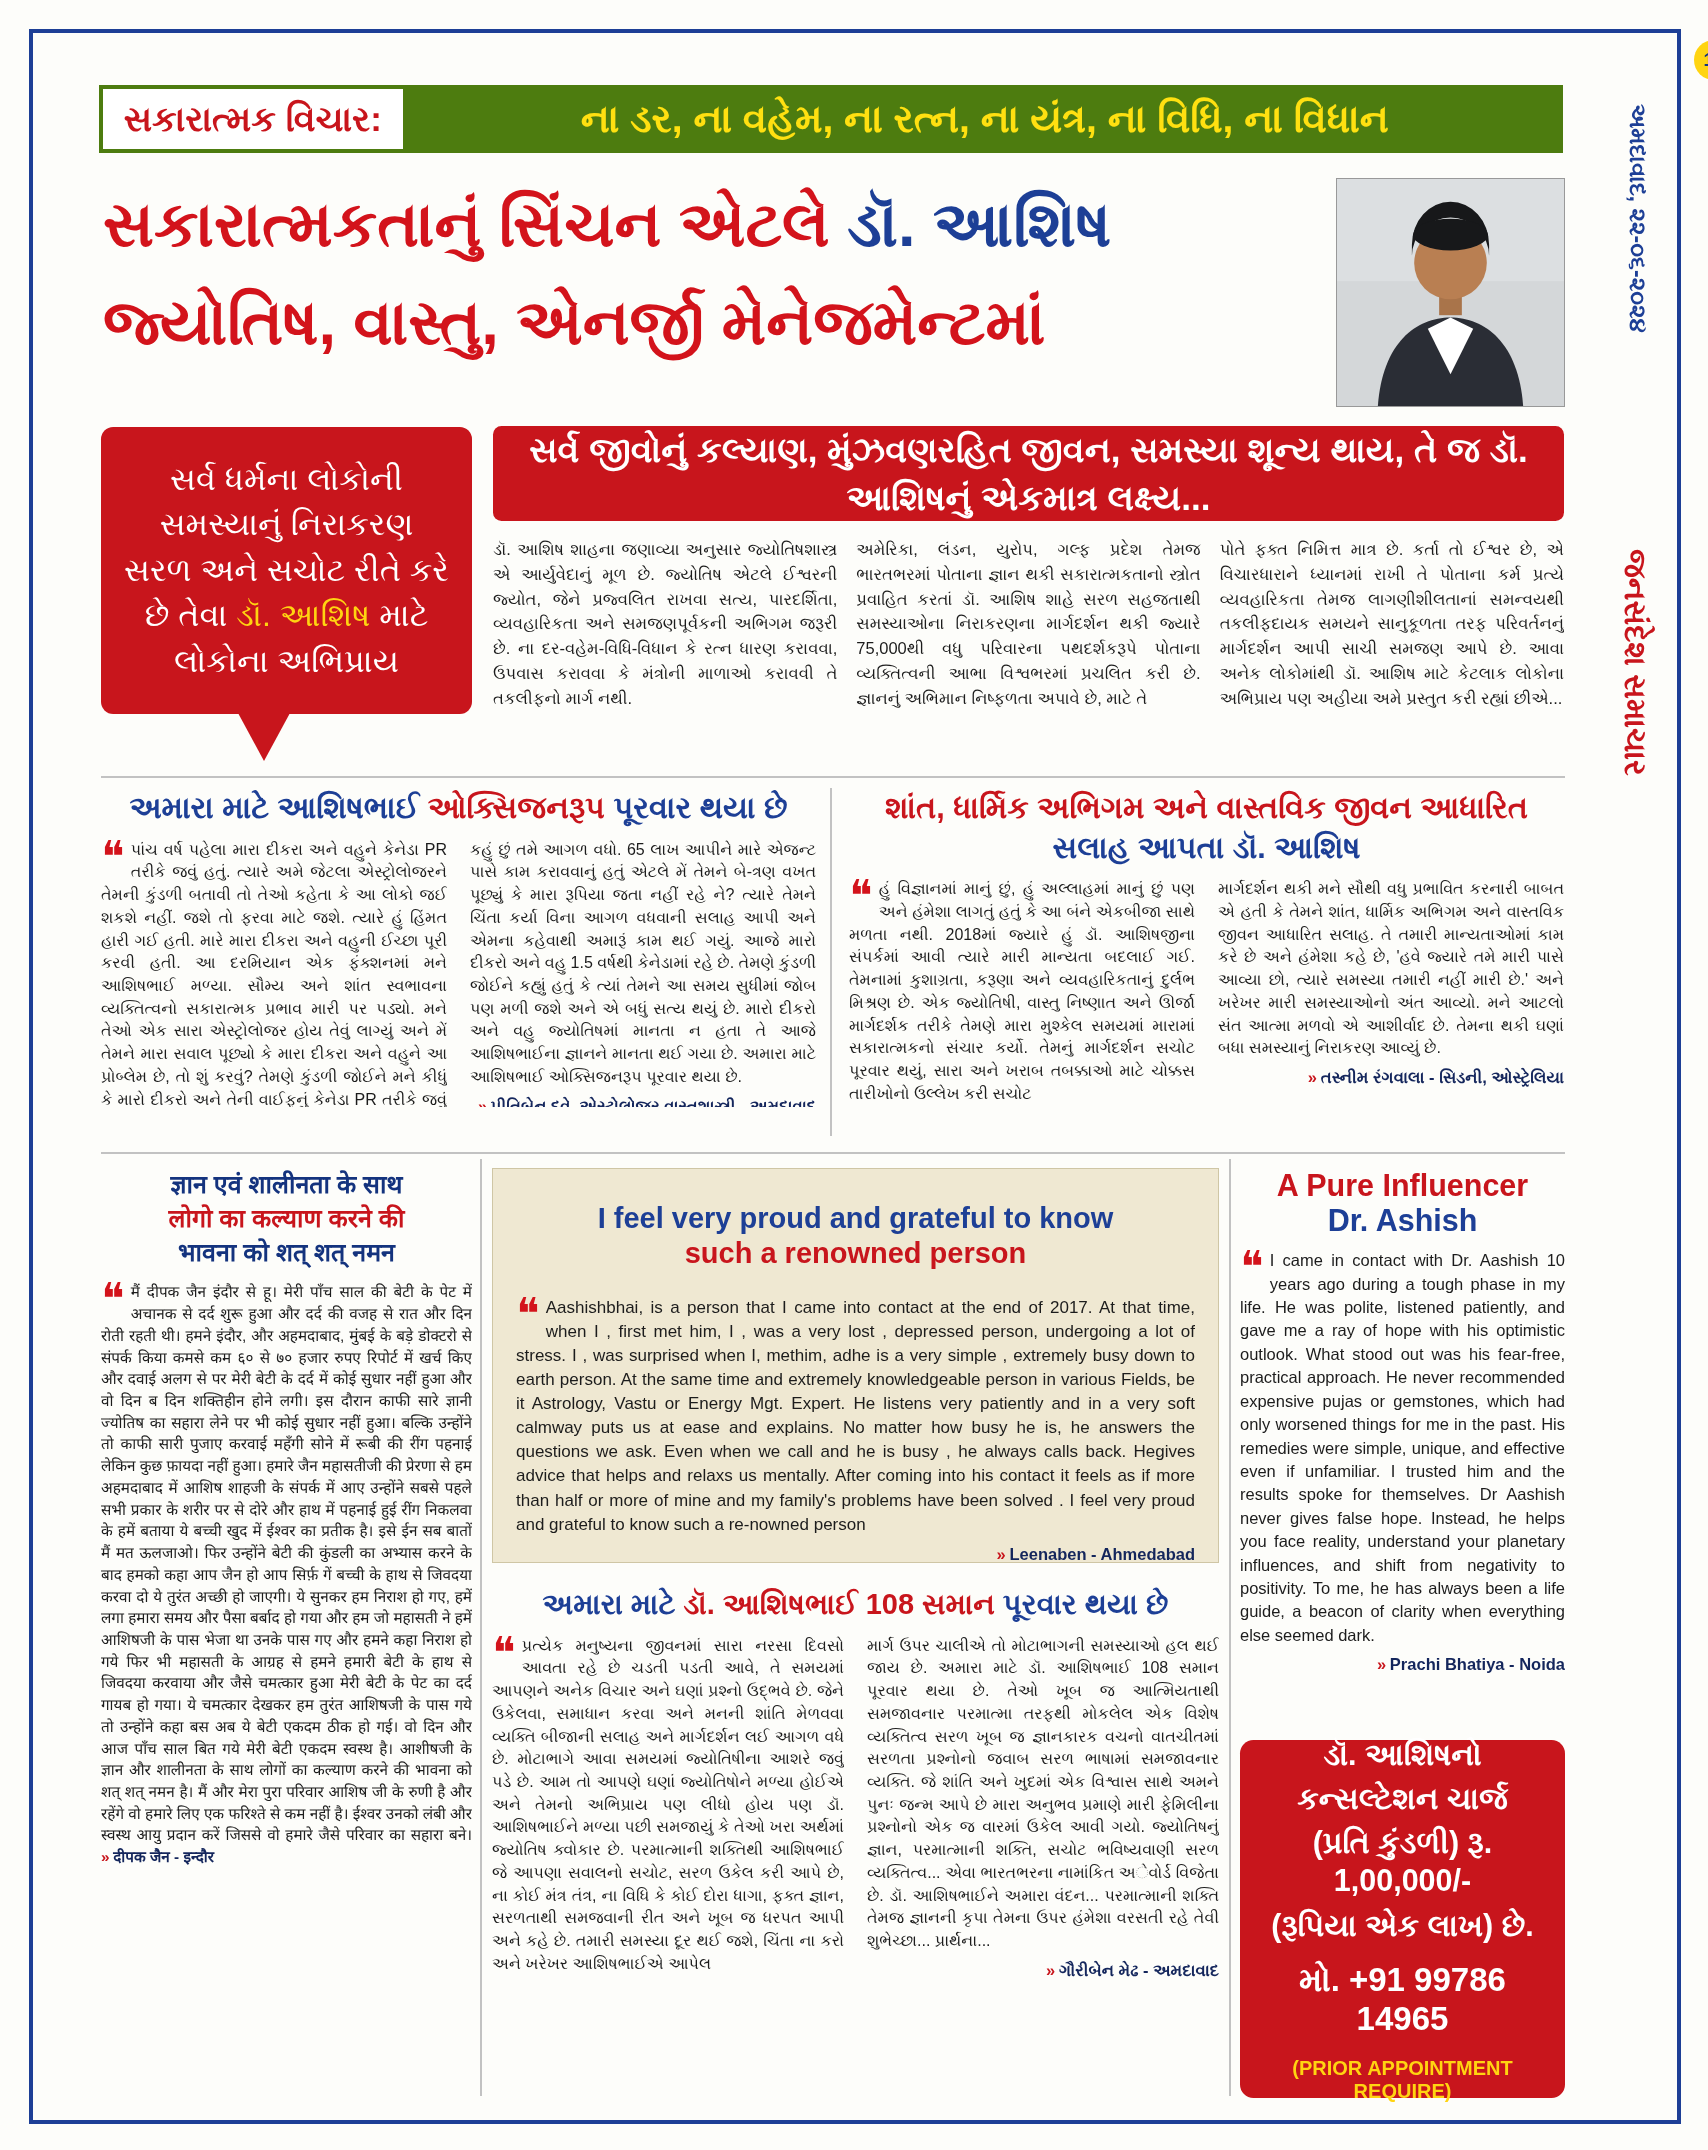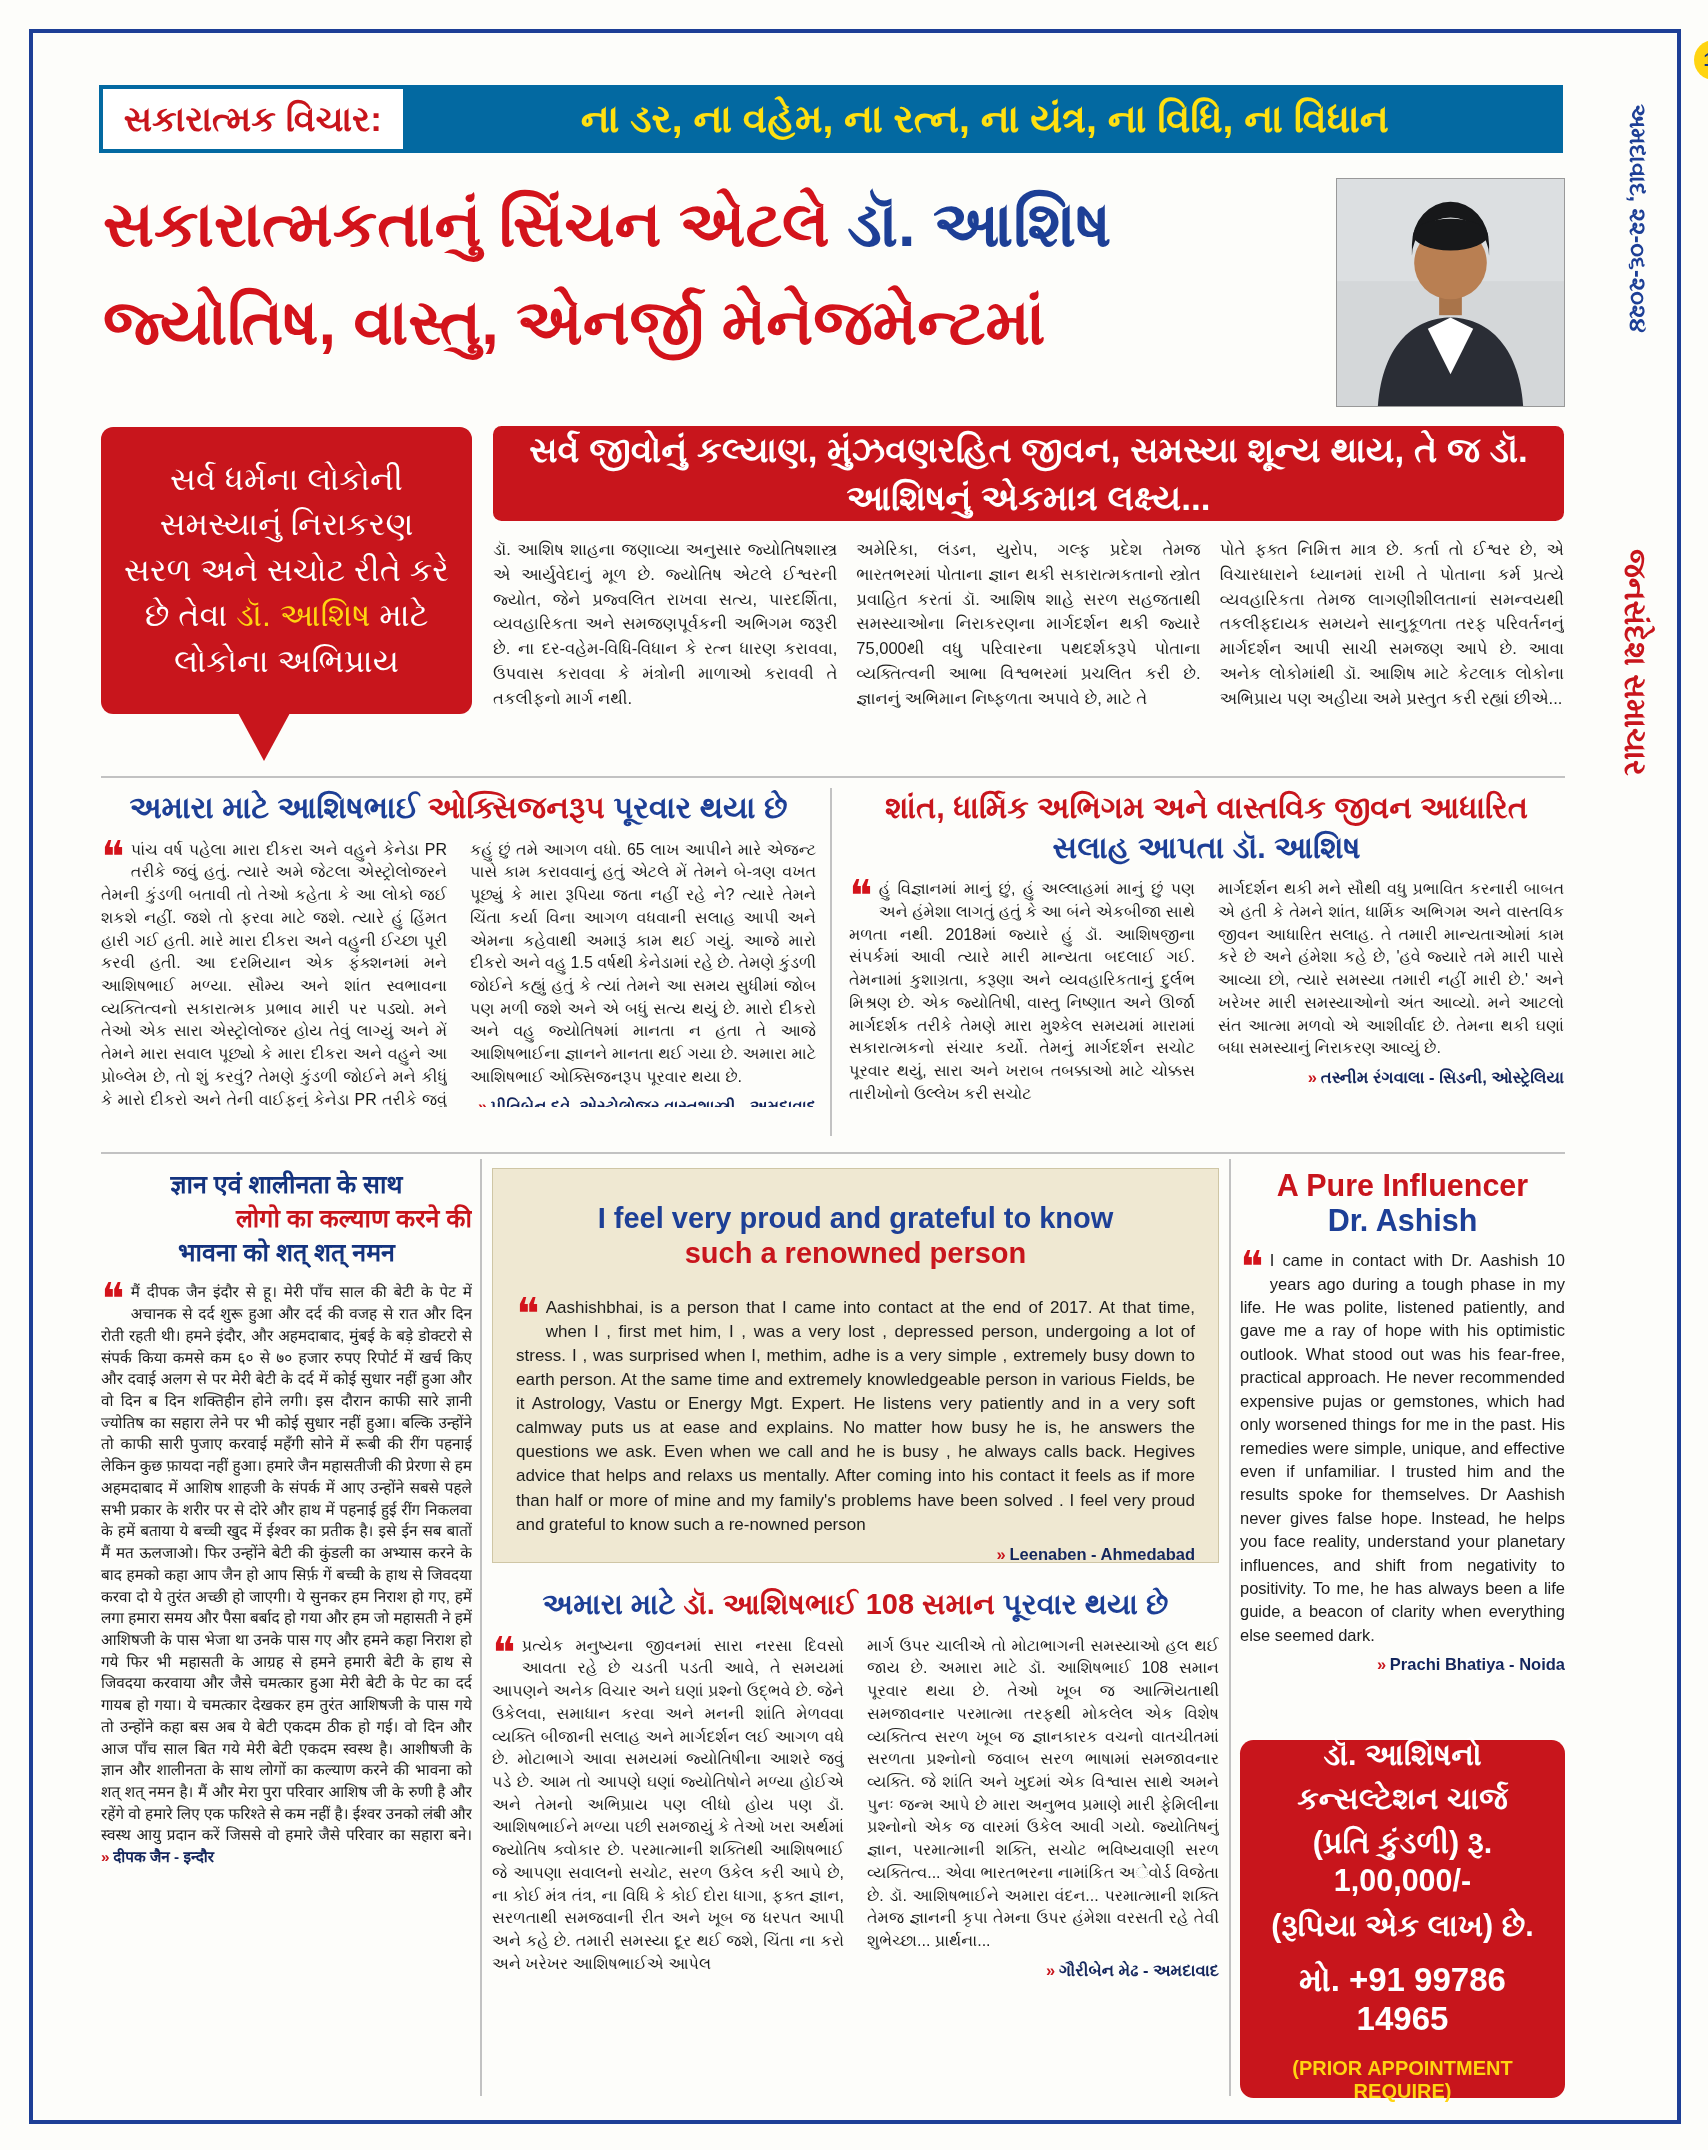--- a/index.html
+++ b/index.html
@@ -11,21 +11,21 @@
   
   .page-num{position:absolute;left:1694px;top:40px;width:40px;height:40px;border-radius:50%;
             background:#ffd411;color:#14337e;font-weight:bold;font-size:19px;
             display:flex;align-items:center;justify-content:center;}
   .vert{position:absolute;writing-mode:vertical-rl;text-orientation:mixed;font-weight:bold;white-space:nowrap;}
   .vert.blue{left:1624px;top:104px;color:#1d3f96;font-size:23px;}
   .vert.red{left:1618px;top:549px;color:#c8151c;font-size:30.5px;}
 
   
   .top-banner{position:absolute;left:99px;top:85px;width:1464px;height:68px;
-              background:#0369a1;display:flex;align-items:stretch;}
+              background:#4d7c0f;display:flex;align-items:stretch;}
   .tb-label{background:#ffffff;color:#c8151c;font-weight:bold;font-size:35px;
             display:flex;align-items:center;padding:0 21px;margin:3.7px;white-space:nowrap;}
   .tb-slogan{flex:1;display:flex;align-items:center;justify-content:center;
              color:#ffe011;font-weight:bold;font-size:39px;white-space:nowrap;}
 
   
   .headline{position:absolute;left:103px;top:176px;width:1226px;
             color:#d3131b;font-weight:bold;font-size:63px;line-height:1.55;}
   .headline .blue{color:#1d3f96;}
   .photo{position:absolute;left:1336px;top:178px;width:227px;height:227px;
@@ -58,21 +58,21 @@
   .t-head .red{color:#c8151c;}
   .t-cols{display:flex;gap:23px;height:268px;}
   .t-cols .col{flex:1;font-size:16px;line-height:1.42;text-align:justify;overflow:hidden;}
   .quote{float:left;color:#d3131b;font-size:44px;line-height:0.8;margin-right:6.1px;font-family:"DejaVu Sans",sans-serif;}
   .attr{text-align:right;font-size:16.5px;font-weight:bold;color:#14265c;margin-top:6.1px;}
   .attr .arrow{color:#c8151c;margin-right:3.7px;}
 
   
   .hindi-col{position:absolute;left:101px;top:1168px;width:371px;height:927px;overflow:hidden;}
   .hindi-head{text-align:center;font-weight:bold;font-size:25px;line-height:1.35;color:#14337e;margin-bottom:12.2px;}
-  .hindi-head .red{color:#c8151c;text-align:right;}
+  .hindi-head .red{color:#c8151c;}
   .hindi-body{font-size:15.3px;line-height:1.42;text-align:justify;}
   .hindi-attr{text-align:right;font-size:15.3px;font-weight:bold;color:#14265c;margin-top:4.9px;}
   .hindi-attr .arrow{color:#c8151c;margin-right:3.7px;}
 
   .english-box{position:absolute;left:492px;top:1168px;width:727px;height:395px;
                background:#efe8d2;border:0.6px solid #cfc6a5;padding:32px 23px;box-sizing:border-box;overflow:hidden;}
   .eng-title1{text-align:center;font-weight:bold;font-size:29px;color:#1d3f96;line-height:1.2;}
   .eng-title2{text-align:center;font-weight:bold;font-size:29px;color:#c8151c;line-height:1.2;margin-bottom:25px;}
   .eng-body{font-size:17px;line-height:1.42;text-align:justify;}
 

